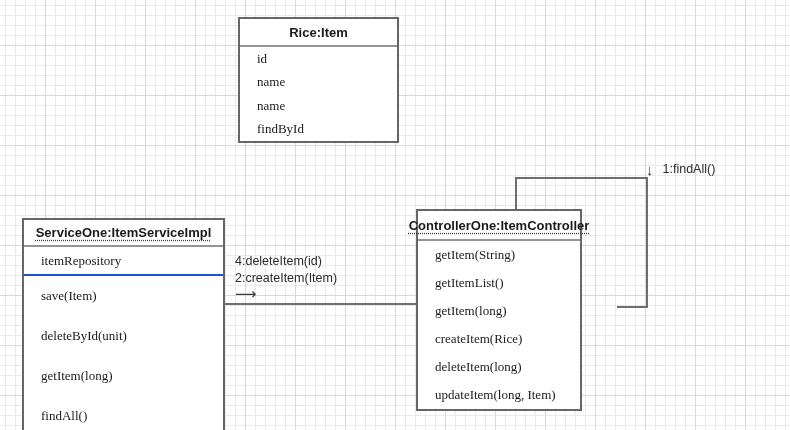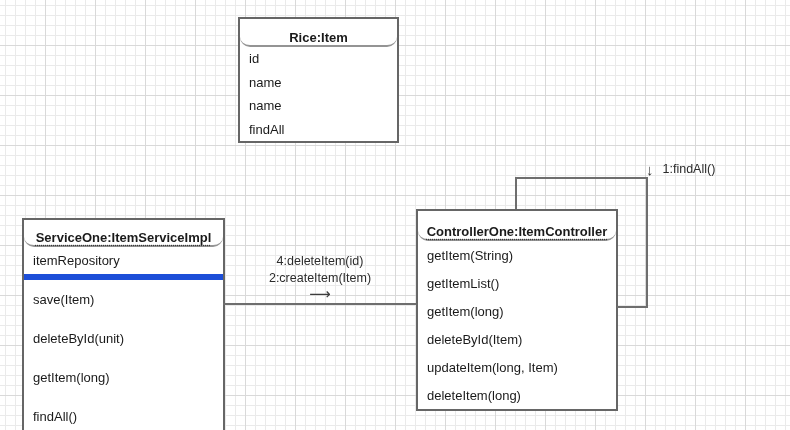--- a/index.html
+++ b/index.html
@@ -21,103 +21,103 @@
   .uml-box{
     position:absolute;
     background:#ffffff;
     border:2px solid #666666;
     box-sizing:border-box;
     display:flex;
     flex-direction:column;
     font-size:13px;
   }
   .uml-title{
-    display:flex;align-items:flex-end;justify-content:center;
+    display:flex;align-items:center;justify-content:center;
     font-weight:bold;
     border-bottom:2px solid #949494;
     flex:0 0 auto;
-    border-radius:10px;
   }
   .dotted-underline{
     text-decoration:underline;
     text-decoration-style:dotted;
     text-decoration-color:#3a3a3a;
     text-underline-offset:3px;
   }
   .uml-section{
     display:flex;flex-direction:column;
     flex:0 0 auto;
   }
-  .uml-section.sep{border-bottom:6px solid #1d4ed8;}
+  .uml-section.sep{border-bottom:2px solid #1d4ed8;}
   .uml-section.grow{flex:1 1 auto;}
   .uml-row{
     flex:1 1 0;
     display:flex;align-items:center;
-    padding-left:9px;
+    padding-left:17px;
     white-space:nowrap;
+    font-family:Liberation Serif, serif;
   }
   .edge{position:absolute;background:#6e6e6e;}
   .edge-label{
     position:absolute;
     font-size:12.5px;
     color:#2b2b2b;
     line-height:17px;
     white-space:nowrap;
   }
-  .edge-label.centered{text-align:center;}
+  .edge-label.centered{}
   .arrow-glyph{
     color:#3c3c3c;
     font-size:15px;
     line-height:14px;
   }
   .loop-label{display:flex;gap:9px;align-items:flex-start;}
 </style>
 </head>
 <body>
 
 <div id="canvas">
 
   <div class="uml-box" style="left:238px;top:17px;width:161px;height:126px">
     <div class="uml-title" style="height:26px">
       <span>Rice:Item</span>
     </div>
     <div class="uml-section grow">
       <div class="uml-row">id</div>
       <div class="uml-row">name</div>
       <div class="uml-row">name</div>
-      <div class="uml-row">findAll</div>
+      <div class="uml-row">findById</div>
     </div>
   </div>
 
   <div class="uml-box" style="left:22px;top:218px;width:203px;height:220px">
     <div class="uml-title" style="height:25px">
       <span class="dotted-underline">ServiceOne:ItemServiceImpl</span>
     </div>
     <div class="uml-section sep" style="height:27px">
       <div class="uml-row">itemRepository</div>
     </div>
     <div class="uml-section grow">
       <div class="uml-row">save(Item)</div>
       <div class="uml-row">deleteById(unit)</div>
       <div class="uml-row">getItem(long)</div>
       <div class="uml-row">findAll()</div>
     </div>
   </div>
 
-  <div class="uml-box" style="left:416px;top:209px;width:202px;height:202px">
+  <div class="uml-box" style="left:416px;top:209px;width:166px;height:202px">
     <div class="uml-title" style="height:28px">
       <span class="dotted-underline">ControllerOne:ItemController</span>
     </div>
     <div class="uml-section grow">
       <div class="uml-row">getItem(String)</div>
       <div class="uml-row">getItemList()</div>
       <div class="uml-row">getItem(long)</div>
-      <div class="uml-row">deleteById(Item)</div>
+      <div class="uml-row">createItem(Rice)</div>
+      <div class="uml-row">deleteItem(long)</div>
       <div class="uml-row">updateItem(long, Item)</div>
-      <div class="uml-row">deleteItem(long)</div>
     </div>
   </div>
 
   <div class="edge" style="left:223px;top:303px;width:193px;height:2px"></div>
   <div class="edge-label centered" style="left:235px;top:253px;width:170px">
     <div>4:deleteItem(id)</div>
     <div>2:createItem(Item)</div>
     <div class="arrow-glyph">⟶</div>
   </div>
 

